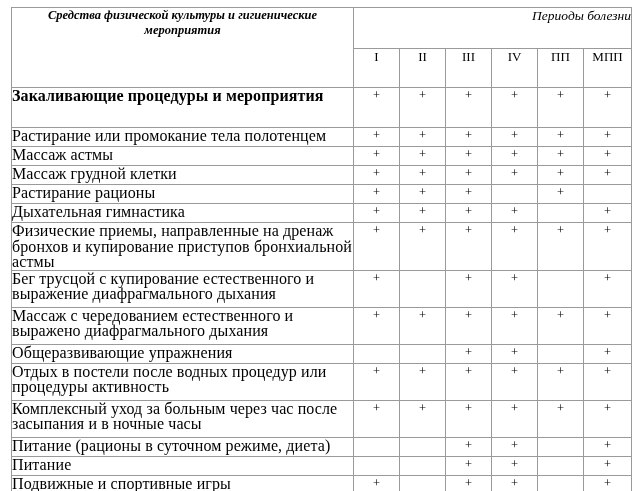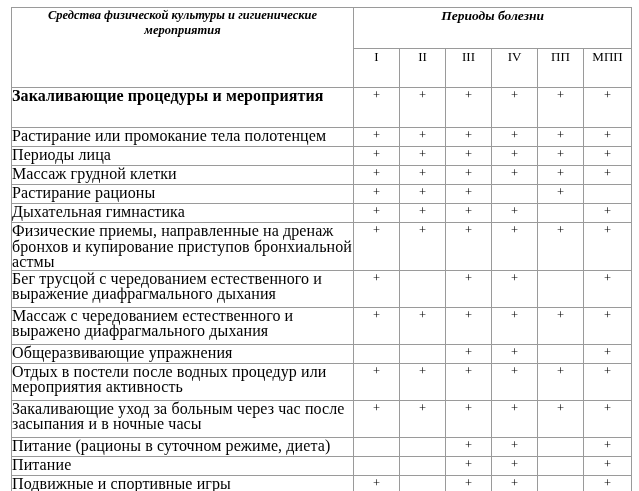--- a/index.html
+++ b/index.html
@@ -46,24 +46,24 @@
     text-align: center;
     vertical-align: middle;
     font-style: italic;
     font-weight: bold;
     font-size: 12.5px;
     line-height: 15px;
     padding: 5px 16px 8px 16px;
     height: 44px;
   }
   td.hdr-periods {
-    text-align: center;
+    text-align: right;
     vertical-align: middle;
     font-style: italic;
-    font-weight: bold;
+    font-weight: normal;
     font-size: 13.5px;
     height: 44px;
   }
   td.hdr-roman {
     text-align: center;
     vertical-align: middle;
     font-size: 13px;
     height: 38px;
     padding-bottom: 12px;
   }
@@ -132,21 +132,21 @@
         <tr class="r-norm">
           <td class="label">Растирание или промокание тела полотенцем</td>
           <td class="mark">+</td>
           <td class="mark">+</td>
           <td class="mark">+</td>
           <td class="mark">+</td>
           <td class="mark">+</td>
           <td class="mark">+</td>
         </tr>
         <tr class="r-norm">
-          <td class="label">Периоды лица</td>
+          <td class="label">Массаж астмы</td>
           <td class="mark">+</td>
           <td class="mark">+</td>
           <td class="mark">+</td>
           <td class="mark">+</td>
           <td class="mark">+</td>
           <td class="mark">+</td>
         </tr>
         <tr class="r-norm">
           <td class="label">Массаж грудной клетки</td>
           <td class="mark">+</td>
@@ -177,21 +177,21 @@
         <tr class="r-two">
           <td class="label">Физические приемы, направленные на дренаж бронхов и купирование приступов бронхиальной астмы</td>
           <td class="mark">+</td>
           <td class="mark">+</td>
           <td class="mark">+</td>
           <td class="mark">+</td>
           <td class="mark">+</td>
           <td class="mark">+</td>
         </tr>
         <tr class="r-two">
-          <td class="label">Бег трусцой с чередованием естественного и выражение диафрагмального дыхания</td>
+          <td class="label">Бег трусцой с купирование естественного и выражение диафрагмального дыхания</td>
           <td class="mark">+</td>
           <td class="mark"></td>
           <td class="mark">+</td>
           <td class="mark">+</td>
           <td class="mark"></td>
           <td class="mark">+</td>
         </tr>
         <tr class="r-two">
           <td class="label">Массаж с чередованием естественного и выражено диафрагмального дыхания</td>
           <td class="mark">+</td>
@@ -204,30 +204,30 @@
         <tr class="r-norm">
           <td class="label">Общеразвивающие упражнения</td>
           <td class="mark"></td>
           <td class="mark"></td>
           <td class="mark">+</td>
           <td class="mark">+</td>
           <td class="mark"></td>
           <td class="mark">+</td>
         </tr>
         <tr class="r-two">
-          <td class="label">Отдых в постели после водных процедур или мероприятия активность</td>
-          <td class="mark">+</td>
-          <td class="mark">+</td>
-          <td class="mark">+</td>
-          <td class="mark">+</td>
-          <td class="mark">+</td>
-          <td class="mark">+</td>
-        </tr>
-        <tr class="r-two">
-          <td class="label">Закаливающие уход за больным через час после засыпания и в ночные часы</td>
+          <td class="label">Отдых в постели после водных процедур или процедуры активность</td>
+          <td class="mark">+</td>
+          <td class="mark">+</td>
+          <td class="mark">+</td>
+          <td class="mark">+</td>
+          <td class="mark">+</td>
+          <td class="mark">+</td>
+        </tr>
+        <tr class="r-two">
+          <td class="label">Комплексный уход за больным через час после засыпания и в ночные часы</td>
           <td class="mark">+</td>
           <td class="mark">+</td>
           <td class="mark">+</td>
           <td class="mark">+</td>
           <td class="mark">+</td>
           <td class="mark">+</td>
         </tr>
         <tr class="r-norm">
           <td class="label">Питание (рационы в суточном режиме, диета)</td>
           <td class="mark"></td>

